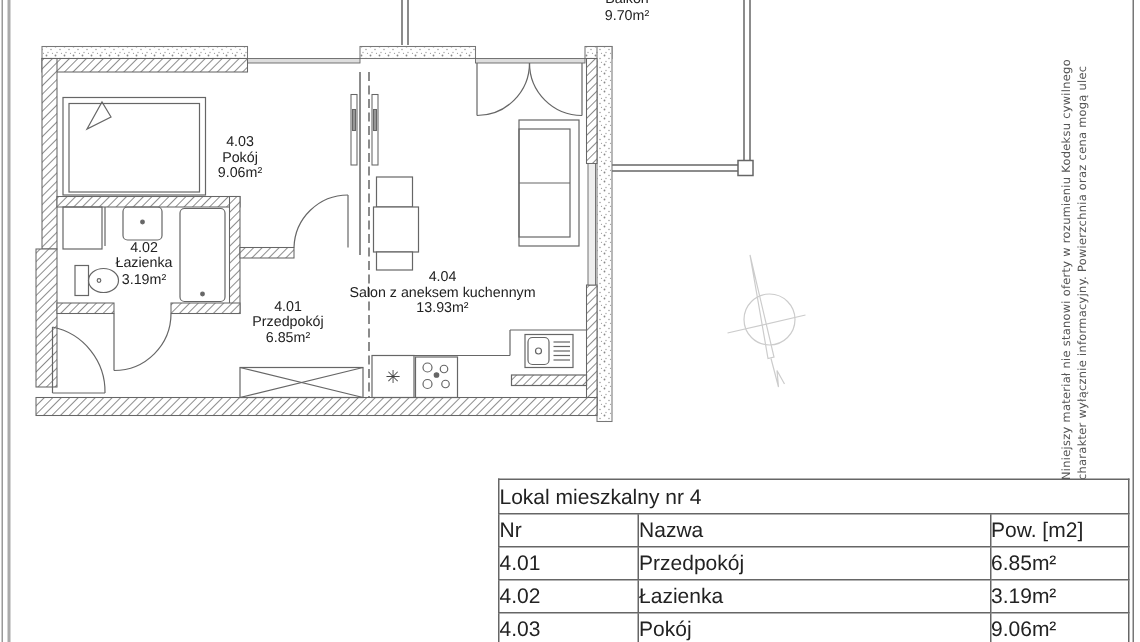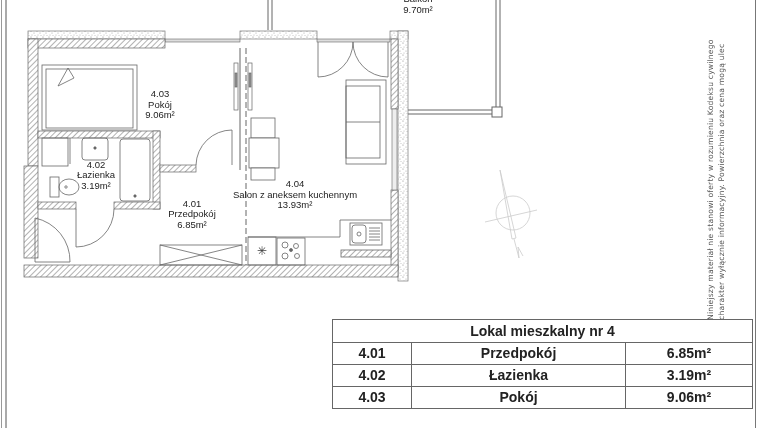--- a/index.html
+++ b/index.html
@@ -5,21 +5,21 @@
   html, body { margin:0; padding:0; background:#ffffff; }
   body { width:760px; height:428px; overflow:hidden; position:relative; font-family:"Liberation Sans", sans-serif; color:#222; }
   .frame-left1 { position:absolute; left:1px; top:0; width:1px; height:428px; background:#999; }
   .frame-left2 { position:absolute; left:5px; top:0; width:2px; height:428px; background:#aaa; }
   .frame-right { position:absolute; left:755px; top:0; width:1px; height:428px; background:#777; }
   svg.plan { position:absolute; left:0; top:0; }
   .room-label { font-family:"Liberation Sans", sans-serif; font-size:9.5px; fill:#222; text-anchor:middle; }
   .notice { position:absolute; left:705px; top:320px; width:320px; transform-origin:0 0; transform:rotate(-90deg);
             font-family:"DejaVu Sans", sans-serif; font-size:7.6px; color:#555; line-height:11px; letter-spacing:0.2px; white-space:nowrap; }
   .area-table { position:absolute; left:332px; top:319px; width:421px; border-collapse:collapse; font-family:"Liberation Sans", sans-serif; font-size:14px; color:#222; }
-  .area-table td, .area-table th { border:1px solid #666; text-align:center; font-weight:bold; padding:0; height:21px; line-height:21px; }
+  .area-table td, .area-table th { border:1px solid #666; text-align:left; font-weight:normal; padding:0; height:21px; line-height:21px; }
   .area-table .title-row td { height:22px; }
   .col-nr { width:93px; }
   .col-name { width:236px; }
   .col-area { width:92px; }
 </style>
 </head>
 <body>
 
 <div class="frame-left1"></div>
 <div class="frame-left2"></div>
@@ -213,20 +213,25 @@
   <div>Niniejszy materiał nie stanowi oferty w rozumieniu Kodeksu cywilnego</div>
   <div>charakter wyłącznie informacyjny. Powierzchnia oraz cena mogą ulec</div>
 </div>
 
 <table class="area-table">
   <tbody>
       <tr class="title-row">
     <td colspan="3">Lokal mieszkalny nr 4</td>
   </tr>
   <tr>
+    <th class="col-nr">Nr</th>
+    <th class="col-name">Nazwa</th>
+    <th class="col-area">Pow. [m2]</th>
+  </tr>
+  <tr>
     <td>4.01</td>
     <td>Przedpokój</td>
     <td>6.85m²</td>
   </tr>
   <tr>
     <td>4.02</td>
     <td>Łazienka</td>
     <td>3.19m²</td>
   </tr>
   <tr>

